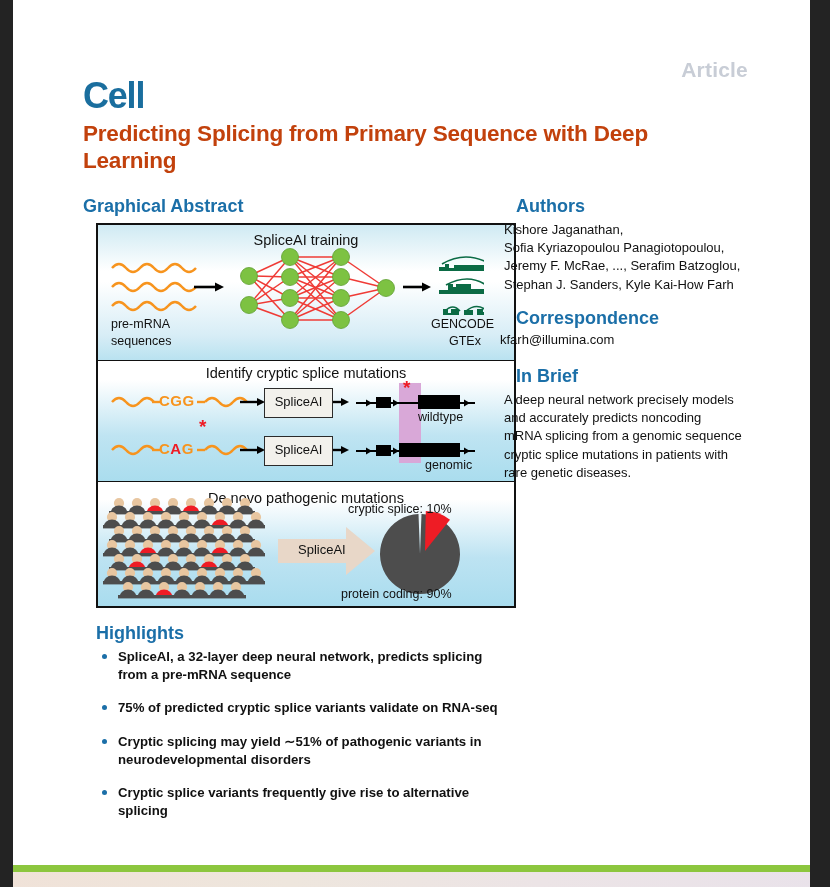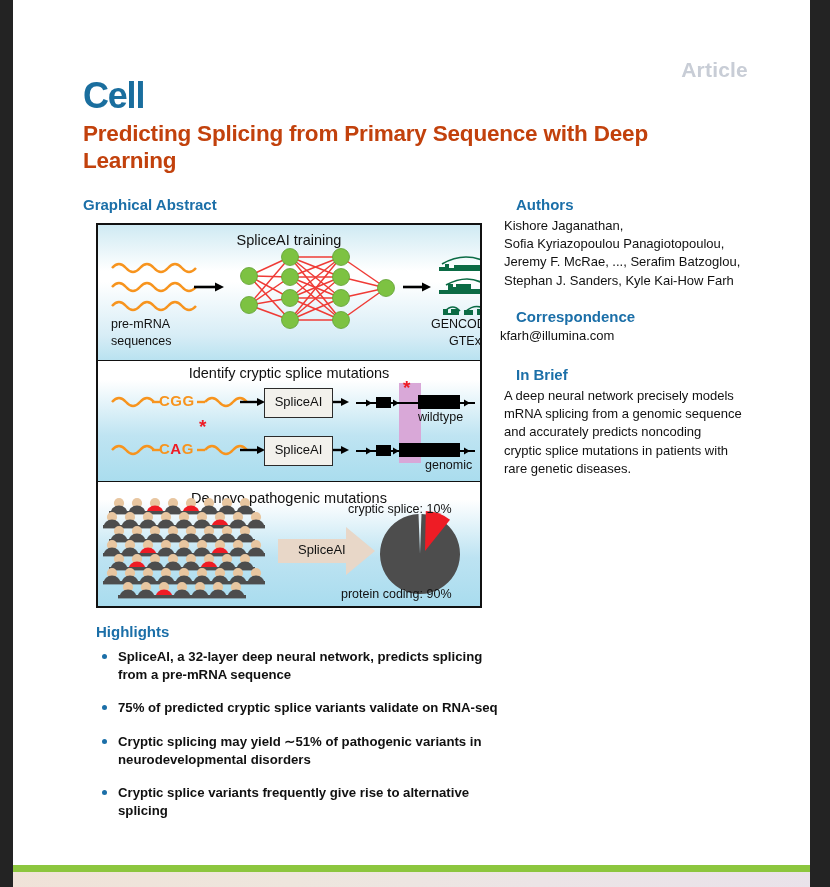--- a/index.html
+++ b/index.html
@@ -82,36 +82,36 @@
     font-size: 22.5px;
     font-weight: bold;
     color: #c2410c;
     line-height: 1.22;
     letter-spacing: -0.2px;
   }
 
   
   .sec-head {
     color: #1b6fa8;
-    font-size: 15px;
+    font-size: 18px;
     font-weight: bold;
   }
 
   .ga-head {
     position: absolute;
     left: 70px;
     top: 196px;
   }
 
   
   .figure {
     position: absolute;
     left: 83px;
     top: 223px;
-    width: 386px;
+    width: 420px;
     height: 385px;
     border: 2px solid #111;
     box-sizing: border-box;
     background: #fff;
     overflow: hidden;
   }
   .panel {
     position: relative;
     width: 100%;
     overflow: hidden;
@@ -598,22 +598,22 @@
 
   <div class="rcol corr-block">
     <span class="sec-head">Correspondence</span>
     <div class="corr-mail">kfarh@illumina.com</div>
   </div>
 
   <div class="rcol brief-block">
     <span class="sec-head">In Brief</span>
     <div class="body">
       <div>A deep neural network precisely models</div>
+      <div>and accurately predicts noncoding</div>
       <div>mRNA splicing from a genomic sequence</div>
-      <div>and accurately predicts noncoding</div>
       <div>cryptic splice mutations in patients with</div>
       <div>rare genetic diseases.</div>
     </div>
   </div>
 
   <div class="sec-head hl-head">Highlights</div>
   <ul class="hl-list">
     <li><span class="dot"></span><span>SpliceAI, a 32-layer deep neural network, predicts splicing from a pre-mRNA sequence</span></li>
     <li><span class="dot"></span><span>75% of predicted cryptic splice variants validate on RNA-seq</span></li>
     <li><span class="dot"></span><span>Cryptic splicing may yield ∼51% of pathogenic variants in neurodevelopmental disorders</span></li>

